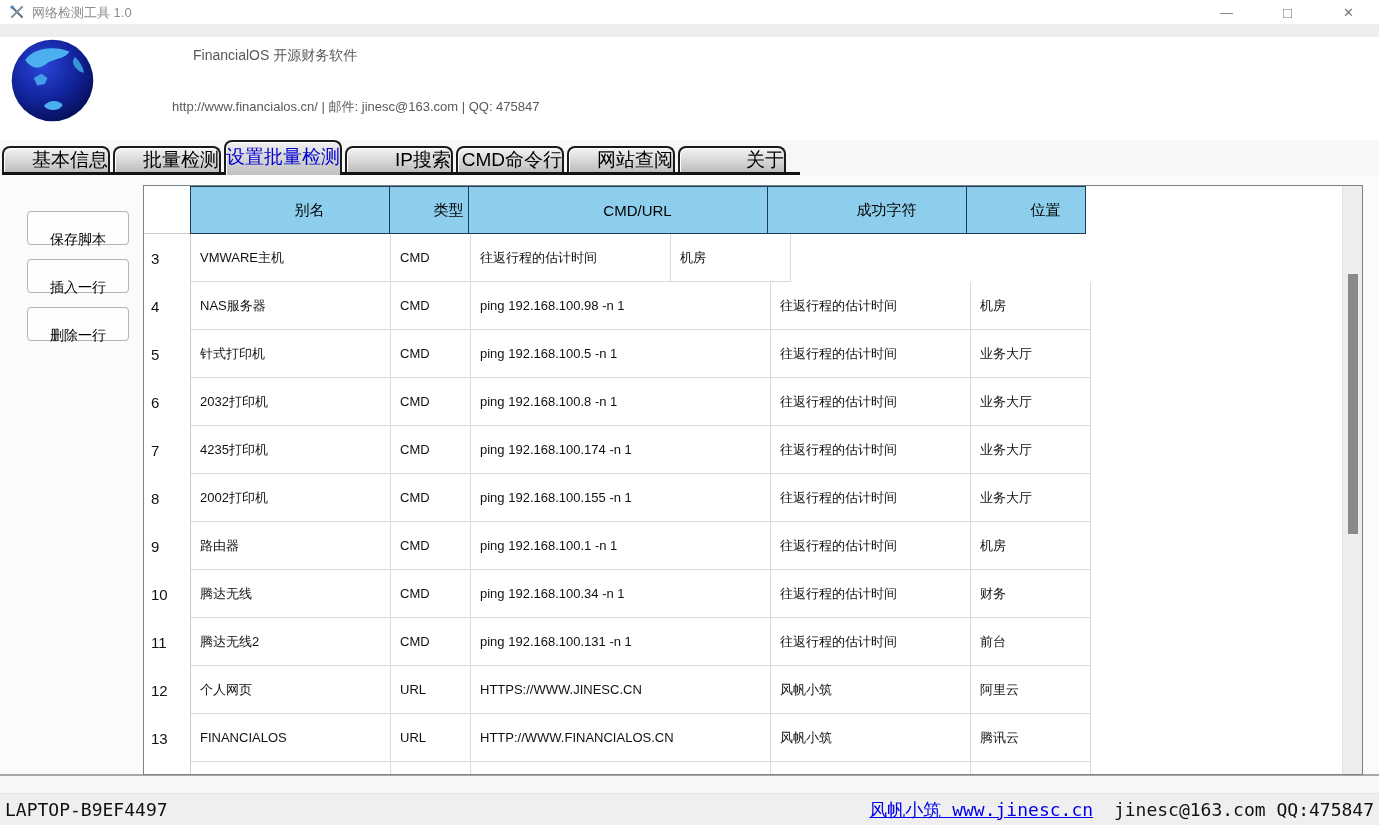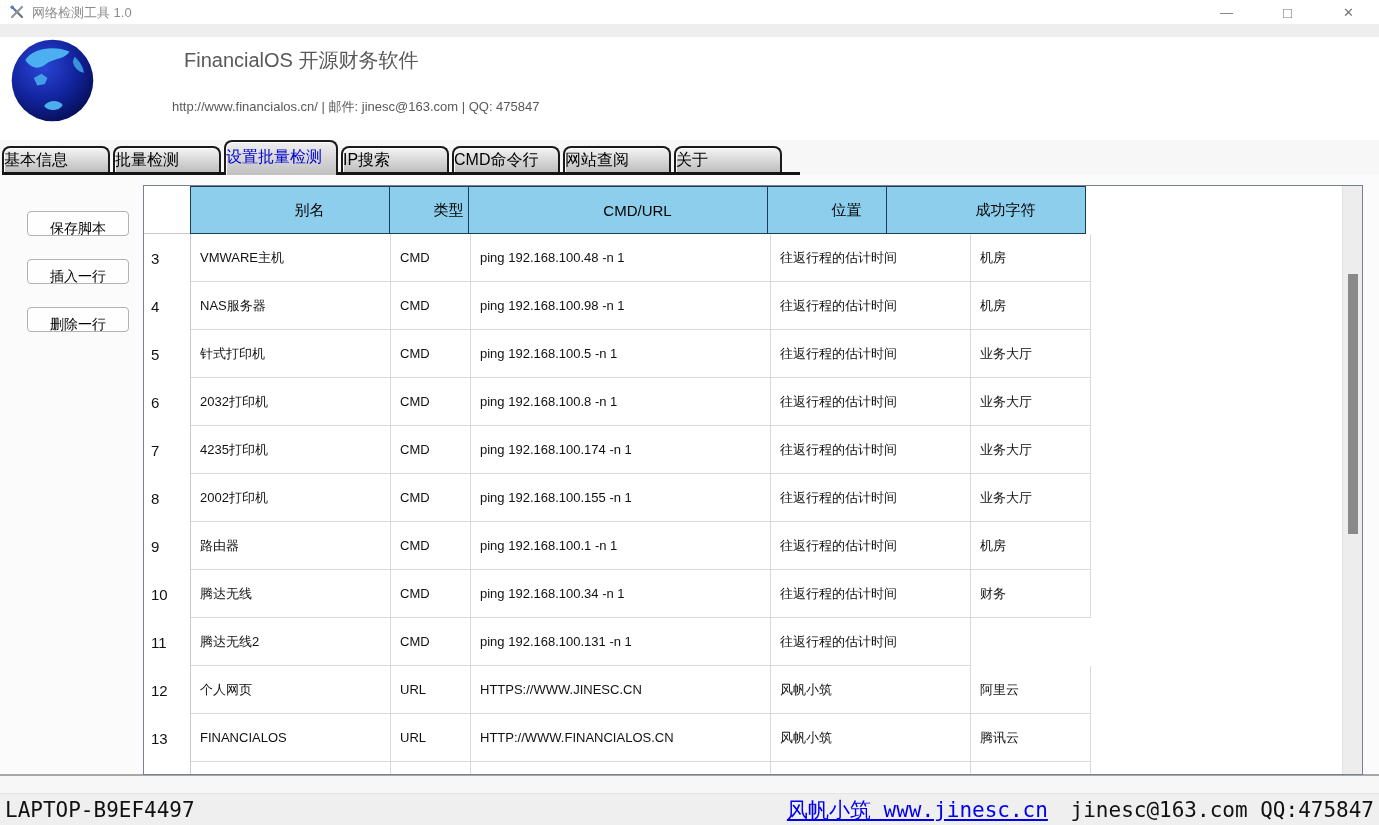--- a/index.html
+++ b/index.html
@@ -20,50 +20,50 @@
   .titlebar-icon{position:absolute;left:9px;top:4px;width:16px;height:16px;}
   .titlebar-title{position:absolute;left:32px;top:4px;font-size:13px;color:#8c8c8c;white-space:nowrap;}
   .win-controls{position:absolute;right:0;top:0;height:24px;display:flex;}
   .win-btn{width:61px;height:24px;display:flex;align-items:center;justify-content:center;color:#777;font-size:13px;cursor:default;}
   .win-btn span{line-height:1;}
   .gray-strip{position:absolute;top:24px;left:0;width:1379px;height:13px;background:#eeeeee;}
 
   
   .app-header{position:absolute;top:37px;left:0;width:1379px;height:103px;background:#ffffff;}
   .globe{position:absolute;left:10px;top:1px;width:85px;height:85px;}
-  .app-title{position:absolute;left:184px;top:10px;font-size:20px;color:#595959;white-space:nowrap;}
+  .app-title{position:absolute;left:193px;top:10px;font-size:14px;color:#595959;white-space:nowrap;}
   .app-subtitle{position:absolute;left:172px;top:61px;font-size:13px;color:#595959;white-space:nowrap;}
 
   
   .tabstrip{position:absolute;top:140px;left:2px;width:798px;height:35px;}
   .tab-underline{position:absolute;left:0;bottom:0;width:100%;height:3px;background:#141414;z-index:0;}
   .tabs-flex{position:absolute;left:0;bottom:3px;display:flex;align-items:flex-end;gap:3px;height:35px;}
   .tab{
     flex:0 0 108px;height:26px;box-sizing:border-box;
     border:2px solid #1a1a1a;border-bottom:none;border-radius:8px 8px 0 0;
     background:linear-gradient(180deg,#f4f4f4 0%,#d6d6d6 55%,#bdbdbd 100%);
     box-shadow:inset 1px 1px 0 #ffffff;
-    text-align:left;font-size:16px;line-height:23px;color:#000;
+    text-align:right;font-size:19px;line-height:23px;color:#000;
     position:relative;z-index:1;cursor:default;white-space:nowrap;
   }
   .tab.active{
     flex-basis:114px;height:35px;margin-bottom:-3px;z-index:2;
     color:var(--active-tab-text);line-height:30px;
     background:linear-gradient(180deg,#f0f0f0 0%,#d2d2d2 60%,#c0c0c0 100%);
   }
 
   
   .page{position:absolute;top:175px;left:0;width:1379px;height:601px;background:#fbfbfb;border-bottom:2px solid #a8a8a8;box-sizing:border-box;}
   .below-page{position:absolute;top:776px;left:0;width:1379px;height:17px;background:#f7f7f7;}
 
   .side-btn{
     position:absolute;left:27px;width:102px;height:25px;box-sizing:border-box;
     background:#fefefe;border:1px solid #b3b3b3;border-radius:4px;
     font-size:14px;color:#000;text-align:center;line-height:22px;
-    font-family:inherit;cursor:default;padding:5px;
+    font-family:inherit;cursor:default;padding:16px;
   }
 
   
   .grid{
     position:absolute;left:143px;top:10px;width:1220px;height:590px;box-sizing:border-box;
     background:#ffffff;border:1px solid #76828c;overflow:hidden;
   }
   .grid-header{display:flex;height:48px;}
   .gh-spacer{width:47px;box-sizing:border-box;background:#fff;border-right:1px solid #c9c9c9;border-bottom:1px solid #c9c9c9;}
   .gh-cell{
@@ -86,21 +86,21 @@
   .grid-row.stub .g-cell{border-bottom:none;}
 
   .vscroll{position:absolute;top:0;right:0;width:20px;height:100%;background:#ededed;border-left:1px solid #e2e2e2;box-sizing:border-box;}
   .vscroll-thumb{position:absolute;left:5px;top:88px;width:10px;height:260px;background:#8a8a8a;}
 
   
   .statusbar{
     position:absolute;top:793px;left:0;width:1379px;height:32px;box-sizing:border-box;
     background:#efefef;border-top:1px solid #e3e3e3;
     display:flex;align-items:center;padding:0 5px;
-    font-family:"DejaVu Sans Mono","Liberation Mono",monospace;font-size:21px;color:#111;
+    font-family:"DejaVu Sans Mono","Liberation Mono",monospace;font-size:18px;color:#111;
   }
   .sb-right{margin-left:auto;white-space:nowrap;}
   .sb-link{color:var(--link-blue);text-decoration:underline;cursor:pointer;}
   .sb-contact{color:#111;margin-left:10px;}
 </style>
 </head>
 <body>
 
 <div class="titlebar">
   <svg class="titlebar-icon" viewBox="0 0 16 16">
@@ -161,29 +161,28 @@
       <button class="side-btn" style="top: 84px;">插入一行</button>
       <button class="side-btn" style="top: 132px;">删除一行</button>
     </div>
 
   <div class="grid">
     <div class="grid-header" id="grid-header">
         <div class="gh-spacer"></div>
         <div class="gh-cell" style="width: 200px;">别名</div>
         <div class="gh-cell" style="width: 80px;">类型</div>
         <div class="gh-cell" style="width: 300px;">CMD/URL</div>
+        <div class="gh-cell" style="width: 200px;">成功字符</div>
         <div class="gh-cell" style="width: 120px;">位置</div>
-        <div class="gh-cell" style="width: 200px;">成功字符</div>
       </div>
     <div id="grid-body">
         <div class="grid-row">
           <div class="rn-cell">3</div>
           <div class="g-cell" style="width: 200px;">VMWARE主机</div>
           <div class="g-cell" style="width: 80px;">CMD</div>
-          <div class="g-cell" style="width: 300px;">ping 192.168.100.48 -n 1</div>
           <div class="g-cell" style="width: 200px;">往返行程的估计时间</div>
           <div class="g-cell" style="width: 120px;">机房</div>
         </div>
         <div class="grid-row">
           <div class="rn-cell">4</div>
           <div class="g-cell" style="width: 200px;">NAS服务器</div>
           <div class="g-cell" style="width: 80px;">CMD</div>
           <div class="g-cell" style="width: 300px;">ping 192.168.100.98 -n 1</div>
           <div class="g-cell" style="width: 200px;">往返行程的估计时间</div>
           <div class="g-cell" style="width: 120px;">机房</div>
@@ -235,20 +234,21 @@
           <div class="g-cell" style="width: 300px;">ping 192.168.100.34 -n 1</div>
           <div class="g-cell" style="width: 200px;">往返行程的估计时间</div>
           <div class="g-cell" style="width: 120px;">财务</div>
         </div>
         <div class="grid-row">
           <div class="rn-cell">11</div>
           <div class="g-cell" style="width: 200px;">腾达无线2</div>
           <div class="g-cell" style="width: 80px;">CMD</div>
           <div class="g-cell" style="width: 300px;">ping 192.168.100.131 -n 1</div>
           <div class="g-cell" style="width: 200px;">往返行程的估计时间</div>
+          <div class="g-cell" style="width: 120px;">前台</div>
         </div>
         <div class="grid-row">
           <div class="rn-cell">12</div>
           <div class="g-cell" style="width: 200px;">个人网页</div>
           <div class="g-cell" style="width: 80px;">URL</div>
           <div class="g-cell" style="width: 300px;">HTTPS://WWW.JINESC.CN</div>
           <div class="g-cell" style="width: 200px;">风帆小筑</div>
           <div class="g-cell" style="width: 120px;">阿里云</div>
         </div>
         <div class="grid-row">

